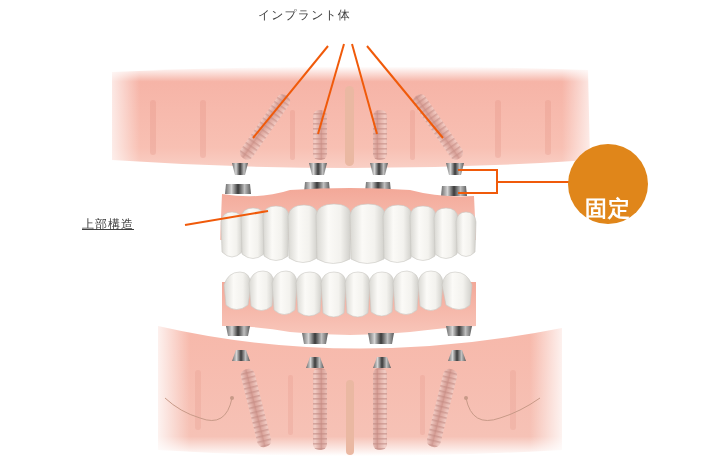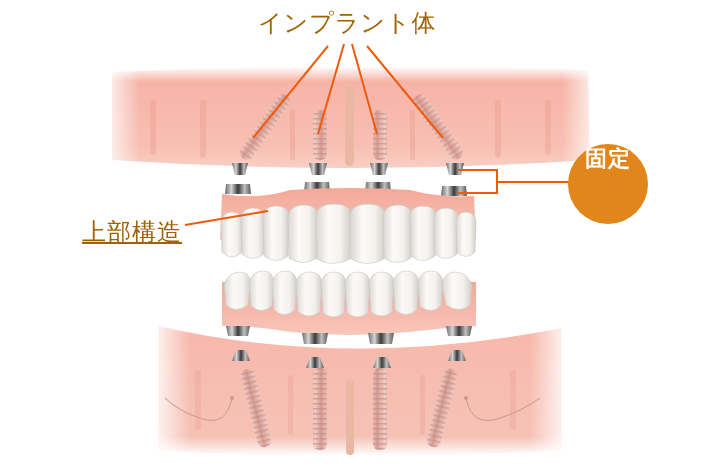--- a/index.html
+++ b/index.html
@@ -1,24 +1,24 @@
 <!DOCTYPE html>
 <html><head>
   <meta charset="utf-8">
   <style>
     html, body { margin: 0; padding: 0; background: #ffffff; }
     body { width: 701px; height: 468px; position: relative; overflow: hidden;
            font-family: "DejaVu Sans", "Liberation Sans", sans-serif; }
     #stage { position: absolute; left: 0; top: 0; width: 701px; height: 468px; }
-    .label { position: absolute; color: #a16207; font-size: 24px; letter-spacing: 1px; white-space: nowrap; }
+    .label { position: absolute; color: #404040; font-size: 12px; letter-spacing: 1px; white-space: nowrap; }
     #label-implant { left: 258px; top: 7px; }
     #label-super { left: 82px; top: 216px; text-decoration: underline; }
     #badge { position: absolute; left: 568px; top: 144px; width: 80px; height: 80px; border-radius: 50%;
              background: #e0861a; color: #ffffff; font-weight: bold; font-size: 22px;
-             display: flex; align-items: flex-start; justify-content: center; letter-spacing: 1px; }
+             display: flex; align-items: flex-end; justify-content: center; letter-spacing: 1px; }
   </style>
 </head>
 <body>
 
 <div id="stage">
   <svg width="701" height="468" viewBox="0 0 701 468">
     <defs>
       <linearGradient id="gumUpper" x1="0" y1="0" x2="0" y2="1">
         <stop offset="0" stop-color="#ffffff"></stop>
         <stop offset="0.15" stop-color="#f6b4a7"></stop>

